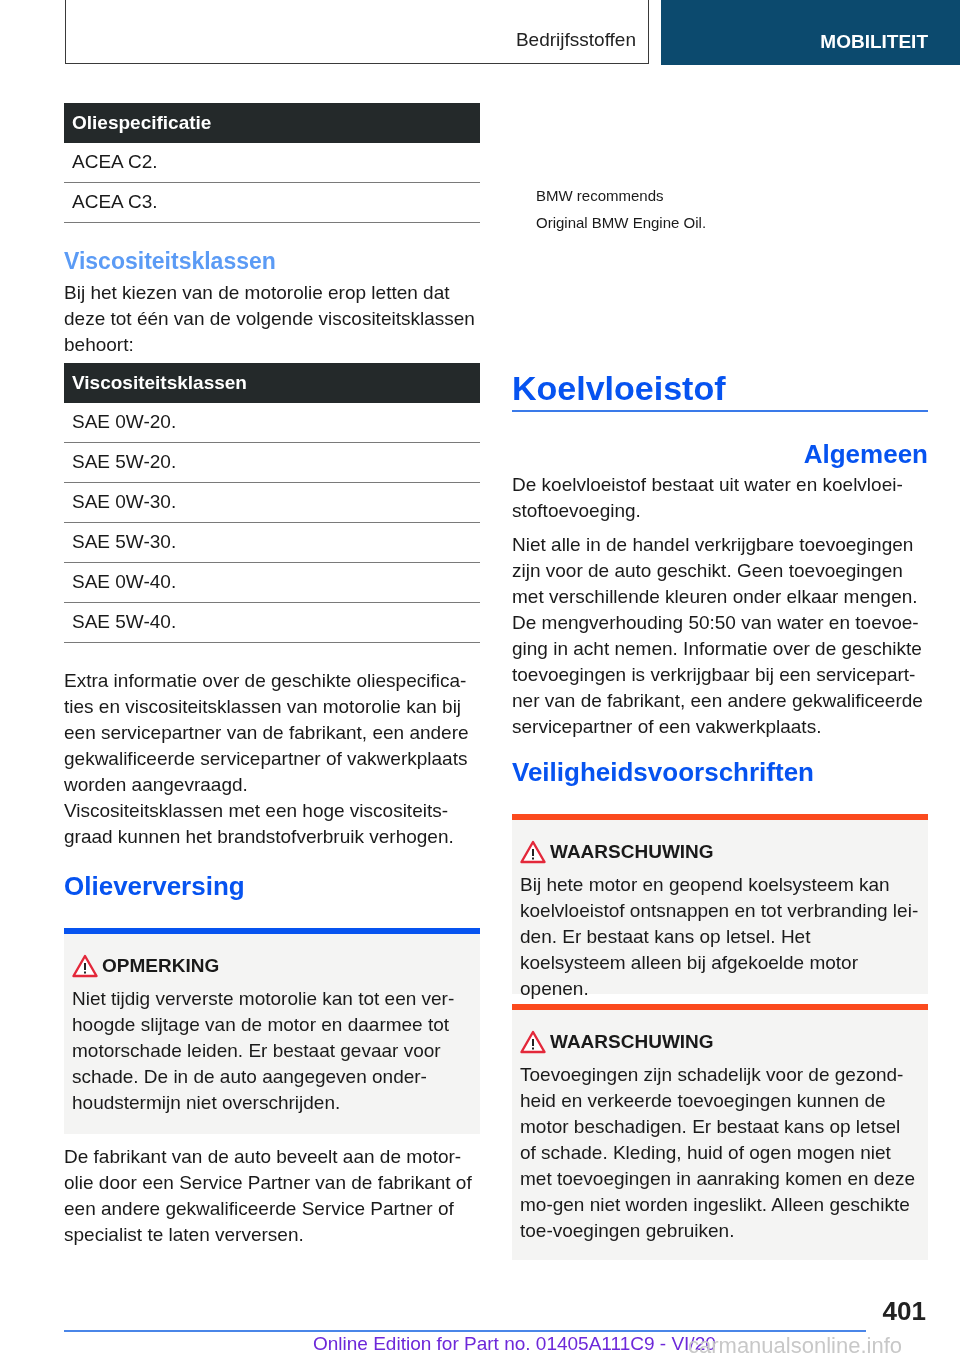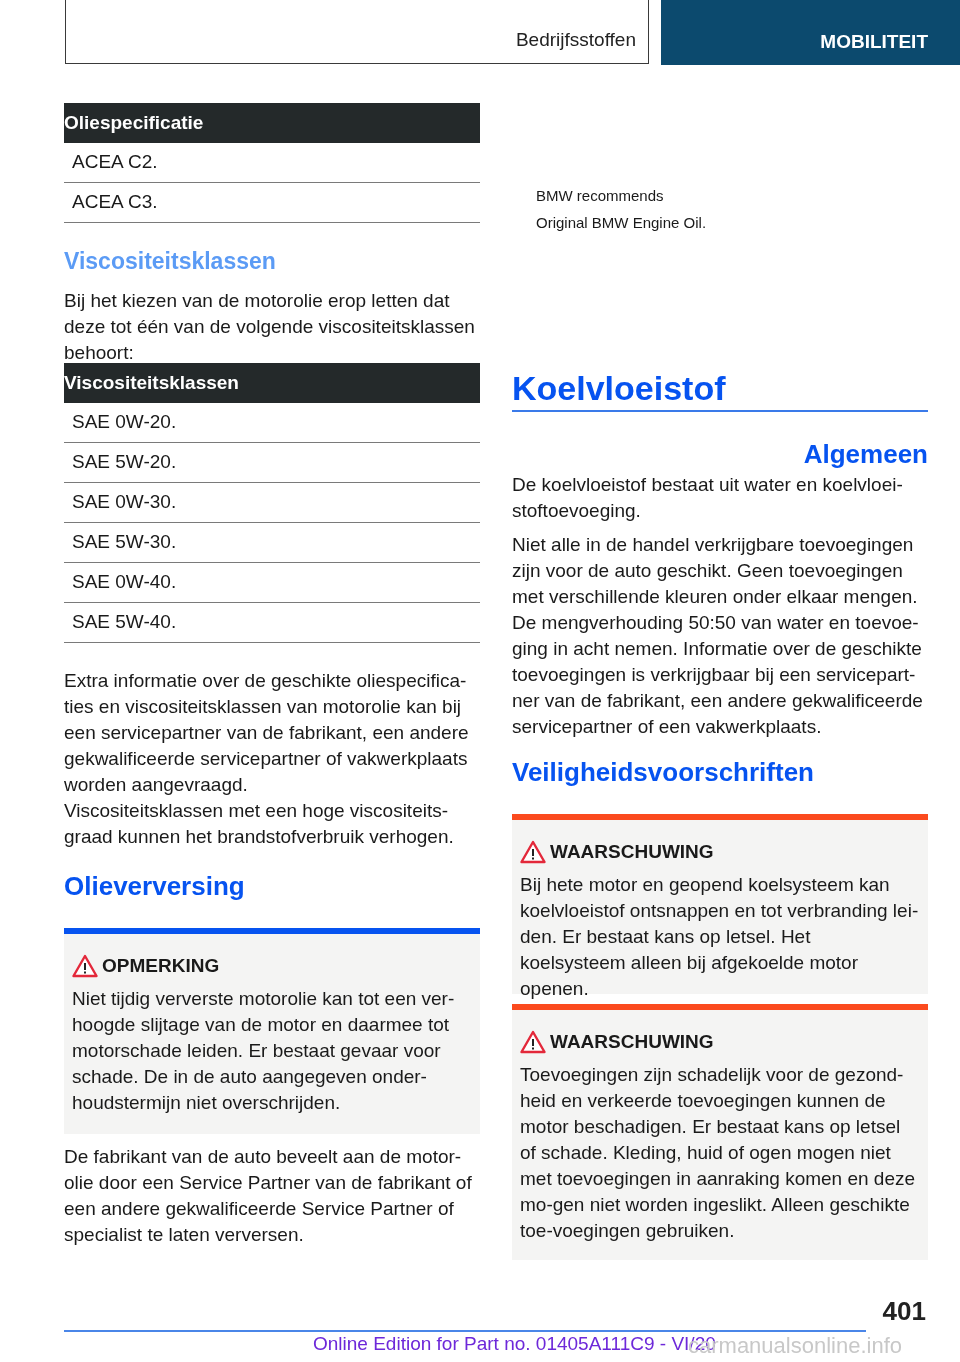--- a/index.html
+++ b/index.html
@@ -22,21 +22,21 @@
       position: absolute; right: 32px; bottom: 12px; font-size: 19px; font-weight: bold; color: #fff;
     }
 
     .col { position: absolute; }
     .col-left { left: 64px; width: 416px; }
     .col-right { left: 512px; width: 416px; }
 
     
     .tbl-head {
       background: #24292a; color: #fff; font-weight: bold; font-size: 19px;
-      height: 40px; line-height: 40px; 
+      height: 40px; line-height: 40px; padding-left: 8px;
     }
     .tbl-row {
       height: 40px; line-height: 38px; font-size: 19px; padding-left: 8px;
       border-bottom: 1.5px solid #7a7a7a; color: #1a1a1a;
     }
 
     .h-sub { color: #5b9bf5; font-weight: bold; font-size: 23px; line-height: 30px; }
     .h2 { color: #0653f0; font-weight: bold; font-size: 26px; line-height: 32px; }
     .h1 { color: #0653f0; font-weight: bold; font-size: 34px; line-height: 44px; }
     .p { font-size: 19px; line-height: 26px; color: #1a1a1a; }
@@ -79,21 +79,21 @@
 </div>
 
 <div class="col col-left" style="top:103px;">
   <div class="tbl-head">Oliespecificatie</div>
   <div class="tbl-row">ACEA C2.</div>
   <div class="tbl-row">ACEA C3.</div>
 </div>
 
 <div class="col col-left" style="top:246px;">
   <div class="h-sub">Viscositeitsklassen</div>
-  <div class="p" style="margin-top:12px;">Bij het kiezen van de motorolie erop letten dat deze tot één van de volgende viscositeitsklassen behoort:</div>
+  <div class="p" style="margin-top:4px;">Bij het kiezen van de motorolie erop letten dat deze tot één van de volgende viscositeitsklassen behoort:</div>
 </div>
 
 <div class="col col-left" style="top:363px;">
   <div class="tbl-head">Viscositeitsklassen</div>
   <div class="tbl-row">SAE 0W-20.</div>
   <div class="tbl-row">SAE 5W-20.</div>
   <div class="tbl-row">SAE 0W-30.</div>
   <div class="tbl-row">SAE 5W-30.</div>
   <div class="tbl-row">SAE 0W-40.</div>
   <div class="tbl-row">SAE 5W-40.</div>

